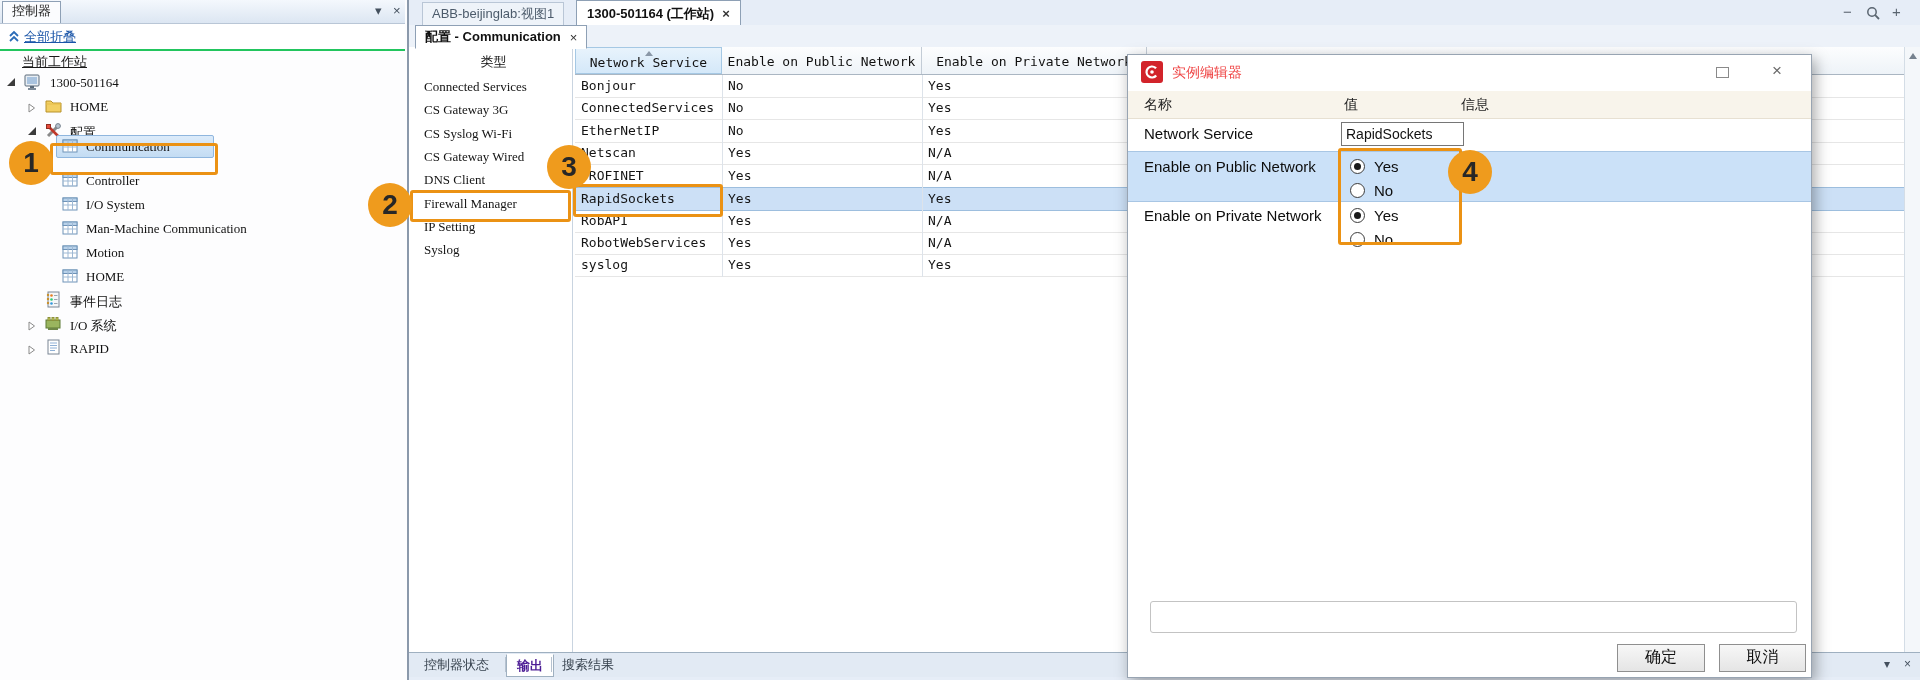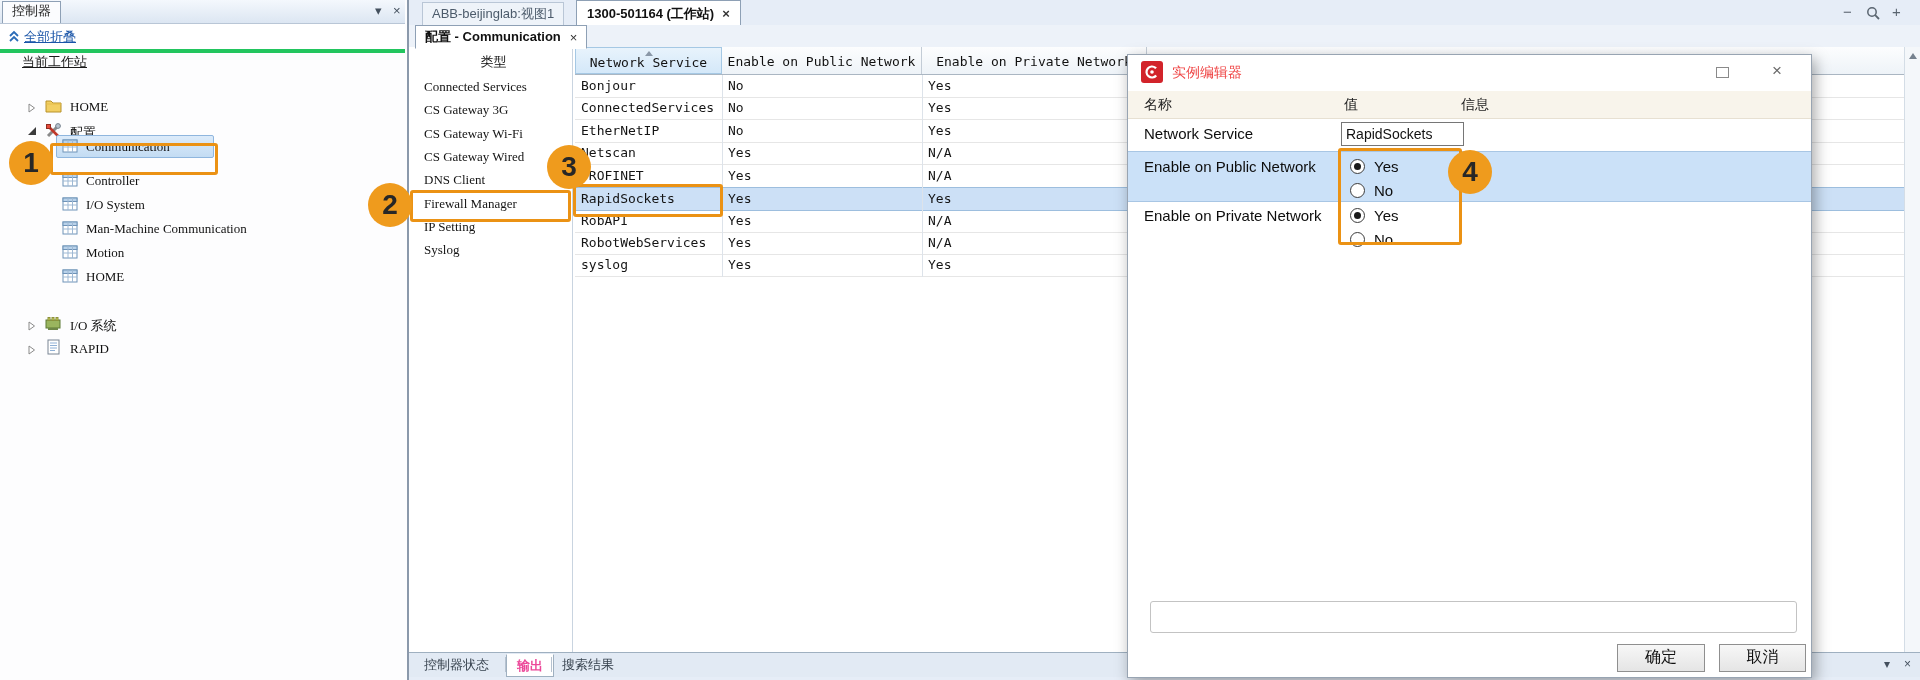--- a/index.html
+++ b/index.html
@@ -8,21 +8,21 @@
        -webkit-font-smoothing:antialiased}
   .abs{position:absolute}
   .mono{font-family:Liberation Serif, serif}
 
   
   #left-panel{left:0;top:0;width:407px;height:680px;background:#fdfdfe;border-right:2px solid #8b99ab}
   .lp-header{left:0;top:0;width:405px;height:23px;background:linear-gradient(#f4f8fd,#dce6f2);border-bottom:1px solid #b9c6d6}
   .lp-title-tab{left:2px;top:1px;height:21px;padding:0 9px;background:#fbfcfe;border:1px solid #8ea0b5;border-bottom:none;
        font-size:13px;color:#1a1a1a;display:flex;align-items:flex-start}
   .lp-hicon{top:3px;font-size:13px;color:#44505e;cursor:default}
-  .collapse-row{left:0;top:24px;width:405px;height:25px;border-bottom:4px solid #22c55e;background:#fff}
+  .collapse-row{left:0;top:24px;width:405px;height:25px;border-bottom:2px solid #22c55e;background:#fff}
   .link-blue{color:#1a55a8;text-decoration:underline;font-size:13px}
   .station-link{left:22px;top:53px;font-size:13px;color:#1a1a1a;text-decoration:underline}
 
   .tree-row{height:22px;font-size:13px;color:#111;white-space:nowrap}
   .tree-label{position:absolute;top:3px}
   .tree-sel{position:absolute;left:56px;top:-1px;height:21px;width:156px;background:linear-gradient(#dcebfa,#c3dcf3);
        border:1px solid #8fb6de;border-radius:2px}
   .exp-arrow{position:absolute;top:6px;width:0;height:0;border:4.5px solid transparent;border-bottom-color:#3c3c3c;border-right-color:#3c3c3c}
   .tree-icon{position:absolute;top:2px}
 
@@ -58,21 +58,21 @@
   .c1{left:6px}.c2{left:153px}.c3{left:353px}
   .colline{top:75px;width:1px;height:202px;background:#dde3ea}
 
   
   #vscroll{left:1904px;top:47px;width:16px;height:605px;background:#f4f7fa;border-left:1px solid #d4dde6}
   .scroll-up{left:4px;top:6px;width:0;height:0;border-left:4px solid transparent;border-right:4px solid transparent;border-bottom:6px solid #76828f}
 
   
   #bottom-bar{left:409px;top:652px;width:1511px;height:24px;background:#e2eaf4;border-top:1px solid #9fb0c0}
   .bb-tab{position:absolute;top:1px;height:21px;display:flex;align-items:center;padding:0 10px;font-size:13px;color:#37424e}
-  .bb-active{background:#fff;border:1px solid #9fb0c0;border-top:1px solid #fff;font-weight:bold;color:#ec4899}
+  .bb-active{background:#fff;border:1px solid #9fb0c0;border-top:1px solid #fff;font-weight:bold;color:#4c1d95}
   .bb-sep{position:absolute;top:4px;width:1px;height:15px;background:#b6c2d0}
   .bb-icon{position:absolute;top:4px;font-size:12px;color:#44505e}
 
   
   #dialog{left:1127px;top:54px;width:683px;height:622px;background:#fff;border:1px solid #98a4b2;
           box-shadow:3px 5px 14px rgba(0,0,0,.35);z-index:20}
   .dlg-title{position:absolute;left:44px;top:9px;font-size:14px;color:#ef4444}
   .dlg-max{position:absolute;left:588px;top:12px;width:11px;height:9px;border:1px solid #8a8a8a}
   .dlg-close{position:absolute;left:644px;top:6px;font-size:17px;color:#6a6a6a}
   .dlg-head{position:absolute;left:0;top:36px;width:683px;height:27px;background:#f8f4eb;border-bottom:1px solid #e7e0d2}
@@ -110,20 +110,30 @@
   <div class="abs collapse-row">
     <svg class="abs" style="left:8px;top:6px" width="12" height="13">
       <path d="M2 6 L6 2 L10 6" fill="none" stroke="#2b6cb8" stroke-width="1.8"></path>
       <path d="M2 11 L6 7 L10 11" fill="none" stroke="#2b6cb8" stroke-width="1.8"></path>
     </svg>
     <span class="abs link-blue" style="left:24px;top:4px">全部折叠</span>
   </div>
 
   <span class="abs station-link">当前工作站</span>
 
+  <div class="abs tree-row" style="left:0;top:72px;width:405px">
+    <span class="exp-arrow" style="left:7px"></span>
+    <svg class="tree-icon" style="left:24px" width="17" height="17">
+      <rect x="1" y="1" width="14" height="11" rx="1" fill="#e8eef4" stroke="#5a6a7a"></rect>
+      <rect x="3" y="3" width="10" height="7" fill="#a9c3df"></rect>
+      <rect x="6" y="12" width="4" height="2" fill="#5a6a7a"></rect>
+      <rect x="4" y="14" width="8" height="2" fill="#7d8b99"></rect>
+    </svg>
+    <span class="tree-label mono" style="left:50px">1300-501164</span>
+  </div>
 
   <div class="abs tree-row" style="left:0;top:96px;width:405px">
     <svg class="tree-icon" style="left:28px;top:7px" width="8" height="10">
       <path d="M1 1 L6.5 5 L1 9 Z" fill="#fff" stroke="#8a8a8a"></path>
       </svg>
     <svg class="tree-icon" style="left:45px" width="17" height="16">
       <path d="M1 3 h5 l2 2 h8 v9 h-15 z" fill="#f2cf63" stroke="#b8922a"></path>
       <path d="M1 6 h15" stroke="#e5bd4a"></path>
     </svg>
     <span class="tree-label mono" style="left:70px">HOME</span>
@@ -183,20 +193,35 @@
   </div>
   <div class="abs tree-row" style="left:0;top:266px;width:405px">
     <svg class="tree-icon" style="left:62px;top:3px" width="17" height="15">
       <rect x="1" y="1" width="14" height="12" fill="#fff" stroke="#6f93b8"></rect>
       <rect x="1" y="1" width="14" height="3.5" fill="#b9d2ea" stroke="#6f93b8"></rect>
       <path d="M6 1 V13 M10.5 1 V13 M1 8 H15" stroke="#9fb9d4"></path>
     </svg>
     <span class="tree-label mono" style="left:86px">HOME</span>
   </div>
 
+  <div class="abs tree-row" style="left:0;top:290px;width:405px">
+    <svg class="tree-icon" style="left:45px;top:1px" width="17" height="17">
+      <rect x="3" y="1" width="11" height="15" fill="#f4f6f8" stroke="#7a8694"></rect>
+      <circle cx="3" cy="4" r="1.2" fill="#c88f2a"></circle>
+        <circle cx="3" cy="8" r="1.2" fill="#c88f2a"></circle>
+        <circle cx="3" cy="12" r="1.2" fill="#c88f2a"></circle>
+      <circle cx="6.5" cy="4.5" r="1.3" fill="#e67e22"></circle>
+        <path d="M9 4.5 H12.5" stroke="#9aa5b0"></path>
+      <circle cx="6.5" cy="8.5" r="1.3" fill="#2ecc71"></circle>
+        <path d="M9 8.5 H12.5" stroke="#9aa5b0"></path>
+      <circle cx="6.5" cy="12.5" r="1.3" fill="#3498db"></circle>
+        <path d="M9 12.5 H12.5" stroke="#9aa5b0"></path>
+    </svg>
+    <span class="tree-label mono" style="left:70px">事件日志</span>
+  </div>
 
   <div class="abs tree-row" style="left:0;top:314px;width:405px">
     <svg class="tree-icon" style="left:28px;top:7px" width="8" height="10">
       <path d="M1 1 L6.5 5 L1 9 Z" fill="#fff" stroke="#8a8a8a"></path>
       </svg>
     <svg class="tree-icon" style="left:45px;top:2px" width="17" height="15">
       <rect x="1" y="4" width="14" height="8" fill="#9ab55e" stroke="#5c7a35"></rect>
       <rect x="3" y="1.5" width="2" height="3" fill="#c9cf56" stroke="#8c913a"></rect>
       <rect x="7" y="1.5" width="2" height="3" fill="#c9cf56" stroke="#8c913a"></rect>
       <rect x="11" y="1.5" width="2" height="3" fill="#c9cf56" stroke="#8c913a"></rect>
@@ -236,21 +261,21 @@
 <div class="abs sub-tab">
   <span>配置 - Communication</span>
   <span class="tab-close" style="font-weight:normal">×</span>
 </div>
 
 <div class="abs" id="content"></div>
 
 <div class="abs type-header mono">类型</div>
 <div class="abs type-item mono" style="top:79px">Connected Services</div>
 <div class="abs type-item mono" style="top:102px">CS Gateway 3G</div>
-<div class="abs type-item mono" style="top:126px">CS Gateway Wi-Fi</div>
+<div class="abs type-item mono" style="top:126px">CS Syslog Wi-Fi</div>
 <div class="abs type-item mono" style="top:149px">CS Gateway Wired</div>
 <div class="abs type-item mono" style="top:172px">DNS Client</div>
 <div class="abs type-item mono" style="top:196px">Firewall Manager</div>
 <div class="abs type-item mono" style="top:219px">IP Setting</div>
 <div class="abs type-item mono" style="top:242px">Syslog</div>
 <div class="abs vsep" style="left:572px"></div>
 
 <div class="abs thead" style="width:1329px">
   <div class="th th-sel" style="left:0;width:147px">
     <span class="sort-up" style="left:69px;top:3px"></span>

